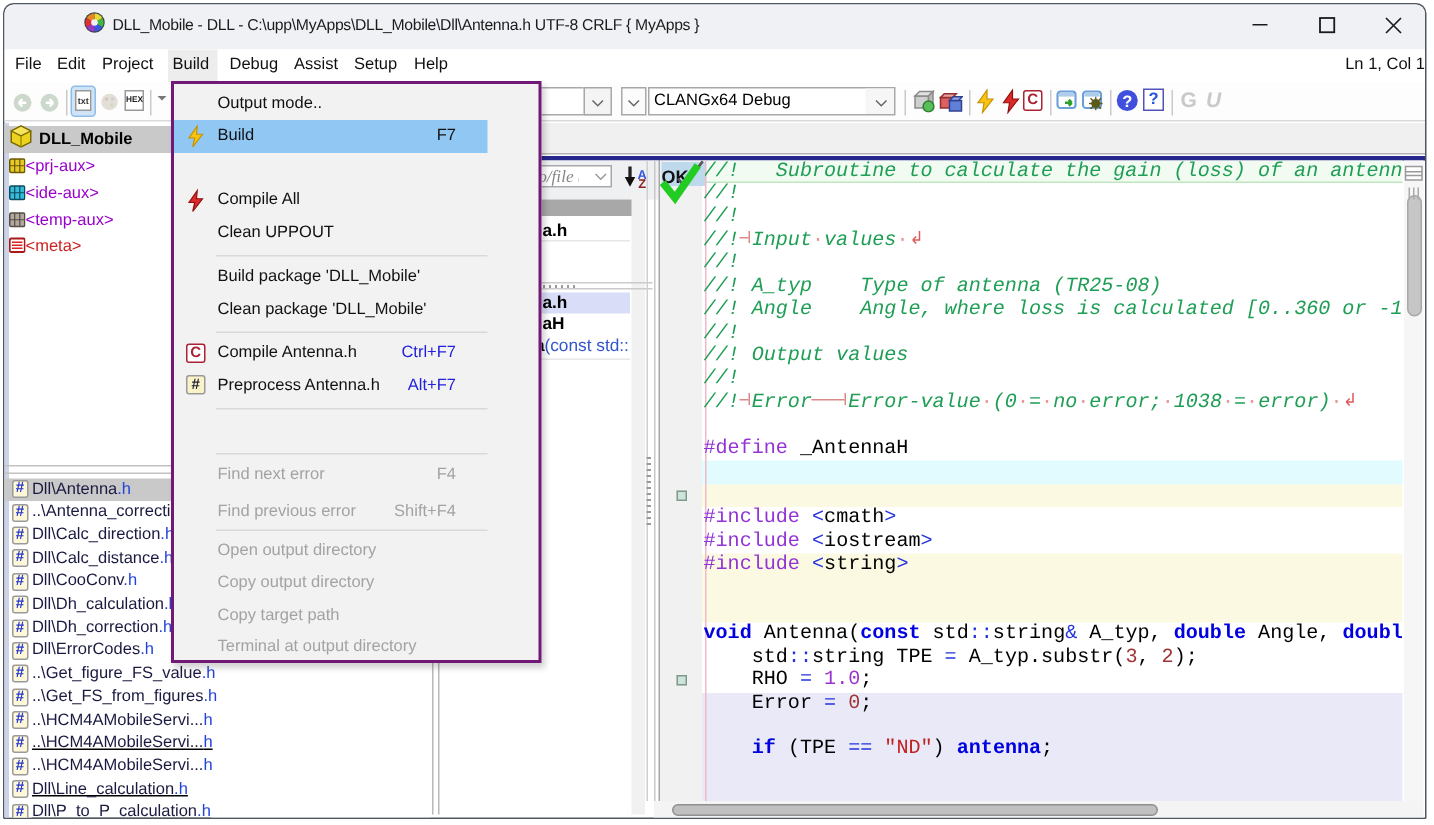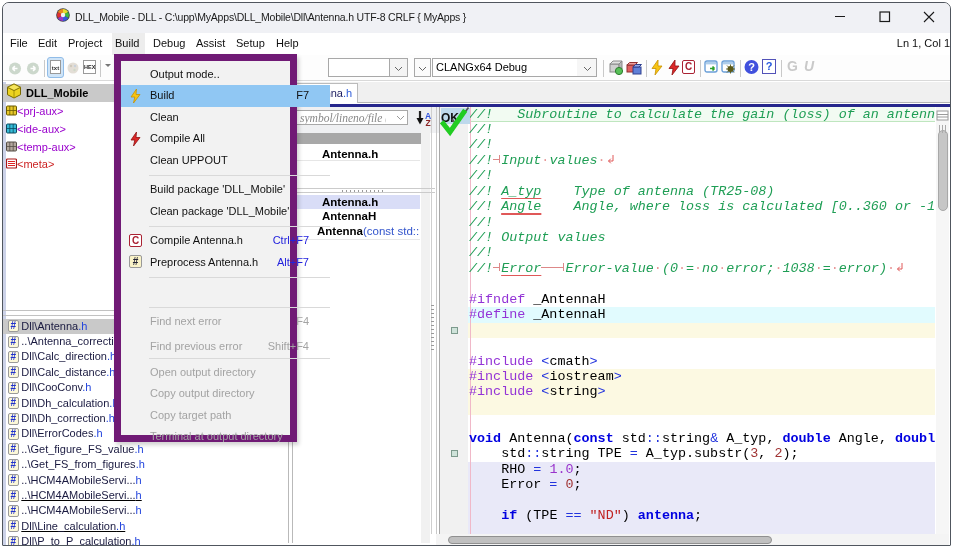--- a/index.html
+++ b/index.html
@@ -33,32 +33,32 @@
 #code{left:469px;top:106.5px;width:466px;height:427px;overflow:hidden;font-family:"Liberation Mono",monospace;font-size:13.4px;line-height:15.45px;color:#000}
 #code div{height:15.45px;white-space:pre;overflow:hidden}
 .c{color:#1f9e55;font-style:italic}
 .pp{color:#9333d6}
 .kw{color:#0000e0;font-weight:bold}
 .op{color:#2233dd}
 .int{color:#a03333}
 .flt{color:#9933cc}
 .str{color:#c02020}
 .ws{color:#e89898;font-style:normal}
-.rul{text-decoration:underline;text-decoration-color:#e05858;text-decoration-thickness:1.5px;text-underline-offset:2.5px}
+.rul{text-decoration-color:#e05858;text-decoration-thickness:1.5px;text-underline-offset:2.5px}
 .tb{display:inline-block;width:8.04px;height:10px;position:relative;vertical-align:baseline}
 .tb:after{content:"";position:absolute;left:0;right:1.5px;top:1px;height:8px;border-right:1px solid #dd8888;background:linear-gradient(#dd8888,#dd8888) 0 55%/100% 1px no-repeat}
 .tbf{display:inline-block;width:24.1px;height:10px;position:relative}
 .tbf:after{content:"";position:absolute;left:0;right:1.5px;top:1px;height:8px;border-right:1px solid #dd8888;background:linear-gradient(#dd8888,#dd8888) 0 55%/100% 1px no-repeat}
 
 #vsb{left:936px;top:106.5px;width:13px;height:427.5px;background:#f6f6f6}
 #vthumb{left:938px;top:130px;width:10px;height:81px;background:#c6c6c6;border:1px solid #a8a8a8;border-radius:5px}
 #hsb{left:436px;top:534px;width:513px;height:11.5px;background:#f4f4f4}
 #hthumb{left:448px;top:536px;width:324px;height:8px;background:#c0c0c0;border:1px solid #909090;border-radius:4px}
 
-#menu{left:114px;top:53.5px;width:183px;height:388px;background:#f2f2f2;border:7px solid #701a75;box-shadow:2px 3px 4px rgba(0,0,0,.18);font-size:11px;color:#111}
+#menu{left:114px;top:53.5px;width:247px;height:388px;background:#f2f2f2;border:2px solid #701a75;box-shadow:2px 3px 4px rgba(0,0,0,.18);font-size:11px;color:#111}
 .mrow{left:0;width:209px;height:21.5px}
 .mtxt{left:29px;top:4px}
 .msc{top:4px;right:21px;text-align:right}
 .msep{left:29px;width:178px;height:1px;background:#d9d9d9}
 .gray{color:#a3a3a3}
 .blue{color:#2222dd}
 </style></head>
 <body>
 <div id="win">
     <div class="a" id="sh" style="left:-3px;top:-3px;width:956px;height:550px">
@@ -285,21 +285,20 @@
 <div><span class="c">//!</span></div>
 <div><span class="c">//! <span class="rul">A_typ</span>    Type of antenna (TR25-08)</span></div>
 <div><span class="c">//! <span class="rul">Angle</span>    Angle, where loss is calculated [0..360 or -180..180]</span></div>
 <div><span class="c">//!</span></div>
 <div><span class="c">//! Output values</span></div>
 <div><span class="c">//!</span></div>
 <div><span class="c">//!</span><span class="tb"></span><span class="c"><span class="rul">Error</span></span><span class="tbf"></span><span class="c">Error-value<span class="ws">·</span>(0<span class="ws">·</span>=<span class="ws">·</span>no<span class="ws">·</span>error;<span class="ws">·</span>1038<span class="ws">·</span>=<span class="ws">·</span>error)<span class="ws">·</span></span><svg width="9" height="11" style="vertical-align:-1px">
             <path d="M7 1v6H2.5m0 0l2.3-2.3M2.5 7l2.3 2.3" stroke="#e05858" fill="none"></path>
           </svg></div>
 <div></div>
-<div><span class="pp">#ifndef</span> _AntennaH</div>
 <div><span class="pp">#define</span> _AntennaH</div>
 <div></div>
 <div></div>
 <div><span class="pp">#include</span> <span class="op">&lt;</span>cmath<span class="op">&gt;</span></div>
 <div><span class="pp">#include</span> <span class="op">&lt;</span>iostream<span class="op">&gt;</span></div>
 <div><span class="pp">#include</span> <span class="op">&lt;</span>string<span class="op">&gt;</span></div>
 <div></div>
 <div></div>
 <div><span class="kw">void</span> Antenna(<span class="kw">const</span> std<span class="op">::</span>string<span class="op">&amp;</span> A_typ, <span class="kw">double</span> Angle, <span class="kw">double</span> H</div>
 <div>    std<span class="op">::</span>string TPE <span class="op">=</span> A_typ.substr(<span class="int">3</span>, <span class="int">2</span>);</div>
@@ -332,23 +331,20 @@
  <div class="a mrow" style="top:3px">
       <span class="a mtxt">Output mode..</span>
     </div>
  <div class="a mrow" style="top:24.5px;background:#90c7f3">
    <svg class="a" style="left:8px;top:3px" width="13" height="16">
         <path d="M7.5 1L2 9h3.8L4.5 15l6.5-8.5H7z" fill="#f7c413" stroke="#c79000" stroke-width=".8"></path>
       </svg>
    <span class="a mtxt">Build</span>
       <span class="a msc">F7</span>
     </div>
- <div class="a mrow" style="top:46px">
-      <span class="a mtxt">Clean</span>
-    </div>
  <div class="a mrow" style="top:67.5px">
    <svg class="a" style="left:8px;top:3px" width="13" height="16">
         <path d="M7.5 1L2 9h3.8L4.5 15l6.5-8.5H7z" fill="#dc2828" stroke="#8f1010" stroke-width=".8"></path>
       </svg>
    <span class="a mtxt">Compile All</span>
     </div>
  <div class="a mrow" style="top:89px">
       <span class="a mtxt">Clean UPPOUT</span>
     </div>
  <div class="a msep" style="left:28px;top:114.5px;width:181px"></div>

